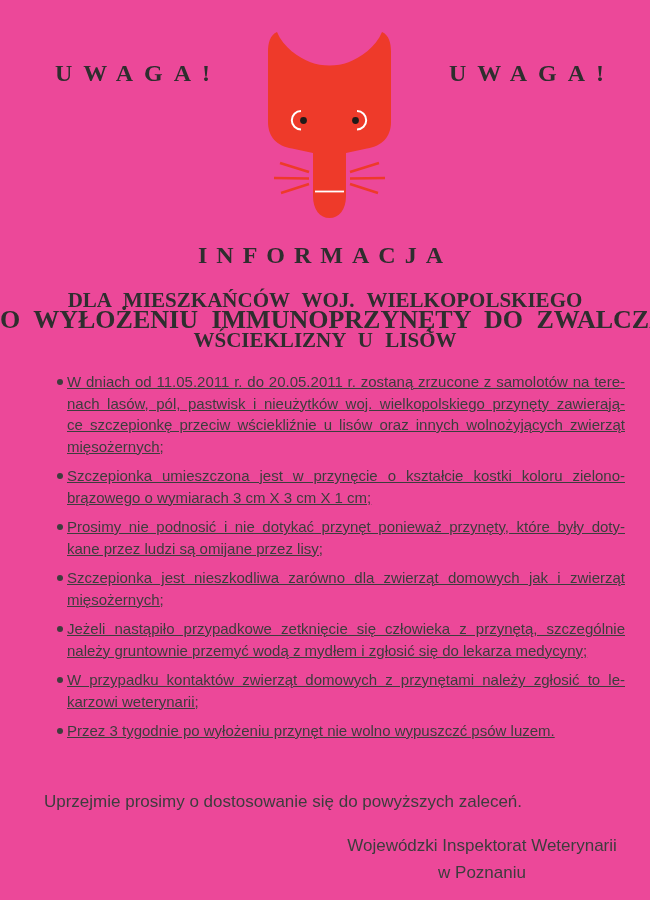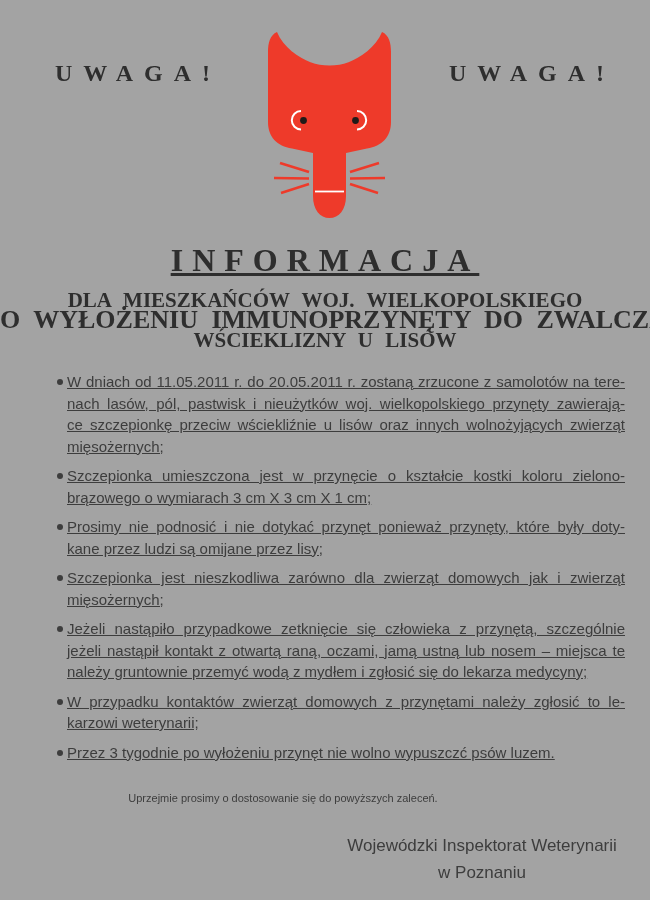--- a/index.html
+++ b/index.html
@@ -1,21 +1,21 @@
 <!DOCTYPE html>
 <html lang="pl"><head>
 <meta charset="utf-8">
 <style>
   * { margin:0; padding:0; box-sizing:border-box; }
   html,body { width:650px; }
   body { background:#ffffff; }
 
   .page {
     position:relative; width:650px; height:900px;
-    background:#a3a3a3; overflow:hidden;
+    background:#ec4899; overflow:hidden;
     font-family:"Liberation Sans", sans-serif;
     padding-left:40px;
     --fox-red:#ee3a2a; --ink:#2e2e2e; --body-ink:#3d3d3d;
   }
 
   .uwaga {
     position:absolute; top:60px;
     font-family:"Liberation Serif", serif; font-weight:700;
     font-size:24px; letter-spacing:11px; color:var(--ink);
     white-space:nowrap;
@@ -26,39 +26,39 @@
   .fox { position:absolute; left:255px; top:20px; width:150px; height:200px; }
   .fox svg { display:block; width:100%; height:100%; }
   .fox-fill   { fill:var(--fox-red); }
   .fox-stroke { stroke:var(--fox-red); }
 
   .title-line {
     position:absolute; left:0; width:650px; text-align:center;
     font-family:"Liberation Serif", serif; font-weight:700;
     color:var(--ink); white-space:nowrap;
   }
-  .t1 { top:242px; font-size:32px; letter-spacing:9px;text-decoration:underline; }
+  .t1 { top:242px; font-size:24px; letter-spacing:9px; }
   .t2 { top:288px; font-size:21px; word-spacing:7px; }
   .t3 { top:305px; font-size:26px; word-spacing:7px; }
   .t4 { top:328px; font-size:21px; word-spacing:7px; }
 
   .bullets { position:absolute; left:42px; top:371px; width:583px; list-style:none; }
   .bullets li {
     position:relative; padding-left:25px; margin-bottom:8px;
     font-size:15px; line-height:21.5px; color:var(--body-ink);text-decoration:underline;
   }
   .bullets li::before {
     content:""; position:absolute; left:15px; top:8px;
     width:6px; height:6px; border-radius:50%; background:var(--body-ink);
   }
   .line.jl { text-align:justify; text-align-last:justify; }
 
   .closing {
     position:absolute; top:792px; left:0; width:566px; text-align:center;
-    font-size:11px; color:var(--body-ink);
+    font-size:17px; color:var(--body-ink);
   }
   .signature {
     position:absolute; top:832px; left:347px; width:270px; text-align:center;
     font-size:17px; line-height:27px; color:var(--body-ink);
   }
 </style>
 </head>
 <body>
 
 <div class="page" style="--fox-red: #ee3a2a; --ink: #2e2e2e; --body-ink: #3d3d3d;">
@@ -121,21 +121,20 @@
       <li>
         <div class="line jl">Prosimy nie podnosić i nie dotykać przynęt ponieważ przynęty, które były doty-</div>
         <div class="line">kane przez ludzi są omijane przez lisy;</div>
       </li>
       <li>
         <div class="line jl">Szczepionka jest nieszkodliwa zarówno dla zwierząt domowych jak i zwierząt</div>
         <div class="line">mięsożernych;</div>
       </li>
       <li>
         <div class="line jl">Jeżeli nastąpiło przypadkowe zetknięcie się człowieka z przynętą, szczególnie</div>
-        <div class="line jl">jeżeli nastąpił kontakt z otwartą raną, oczami, jamą ustną lub nosem – miejsca te</div>
         <div class="line">należy gruntownie przemyć wodą z mydłem i zgłosić się do lekarza medycyny;</div>
       </li>
       <li>
         <div class="line jl">W przypadku kontaktów zwierząt domowych z przynętami należy zgłosić to le-</div>
         <div class="line">karzowi weterynarii;</div>
       </li>
       <li>
         <div class="line">Przez 3 tygodnie po wyłożeniu przynęt nie wolno wypuszczć psów luzem.</div>
       </li>
     </ul>

